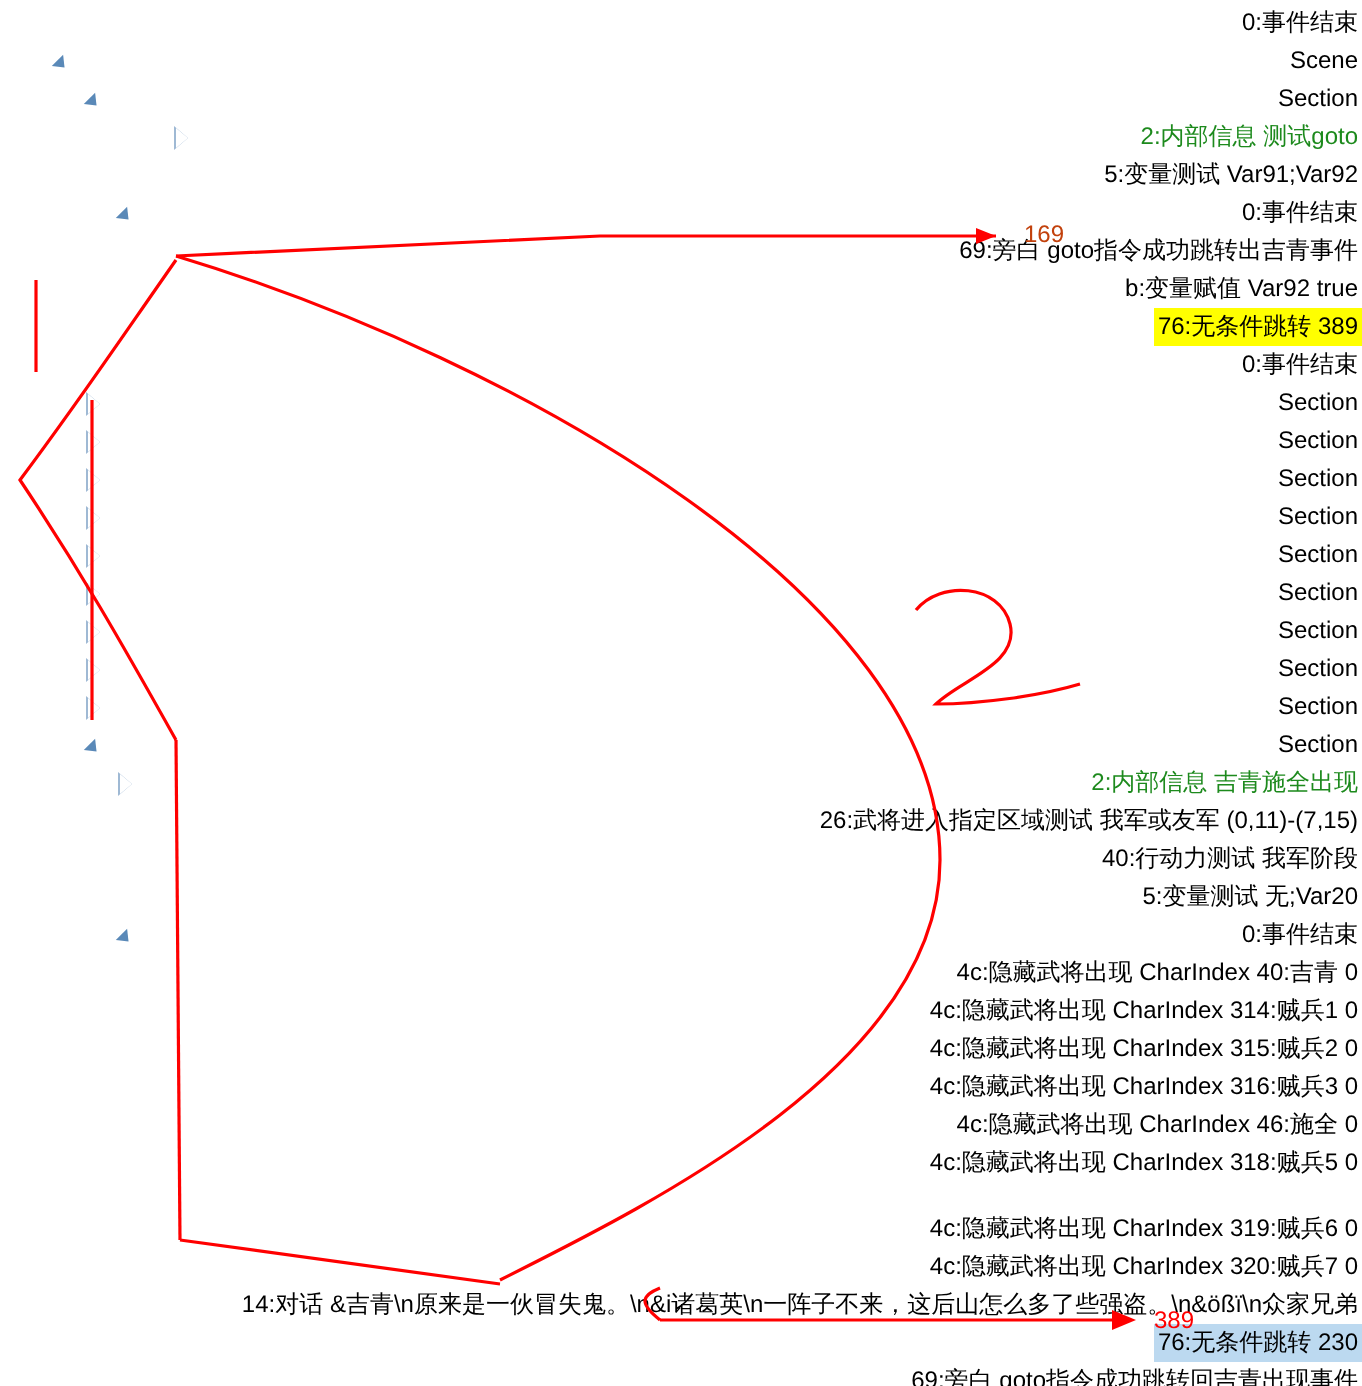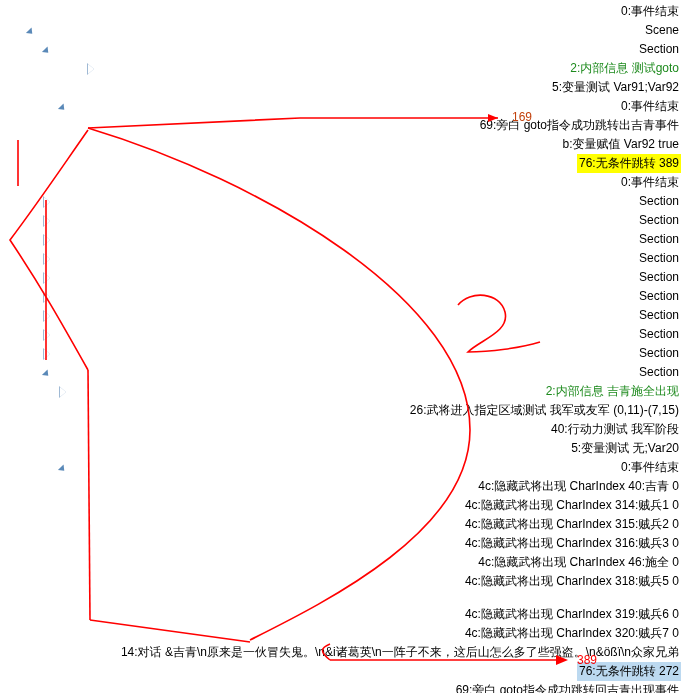--- a/index.html
+++ b/index.html
@@ -246,21 +246,21 @@
     <div class="node" style="padding-left: 74px;">
       <span class="twisty"></span>
       <span class="label c-black">4c:隐藏武将出现 CharIndex 320:贼兵7 0</span>
     </div>
     <div class="node" style="padding-left: 74px;">
       <span class="twisty"></span>
       <span class="label c-black">14:对话 &amp;吉青\n原来是一伙冒失鬼。\n&amp;i诸葛英\n一阵子不来，这后山怎么多了些强盗。\n&amp;ößï\n众家兄弟</span>
     </div>
     <div class="node" style="padding-left: 74px;">
       <span class="twisty"></span>
-      <span class="label c-black hl-blue">76:无条件跳转 272</span>
+      <span class="label c-black hl-blue">76:无条件跳转 230</span>
     </div>
     <div class="node" style="padding-left: 74px;">
       <span class="twisty"></span>
       <span class="label c-black">69:旁白 goto指令成功跳转回吉青出现事件</span>
     </div>
     <div class="node" style="padding-left: 74px;">
       <span class="twisty"></span>
       <span class="label c-black">b:变量赋值 Var20 true</span>
     </div>
   </div>

